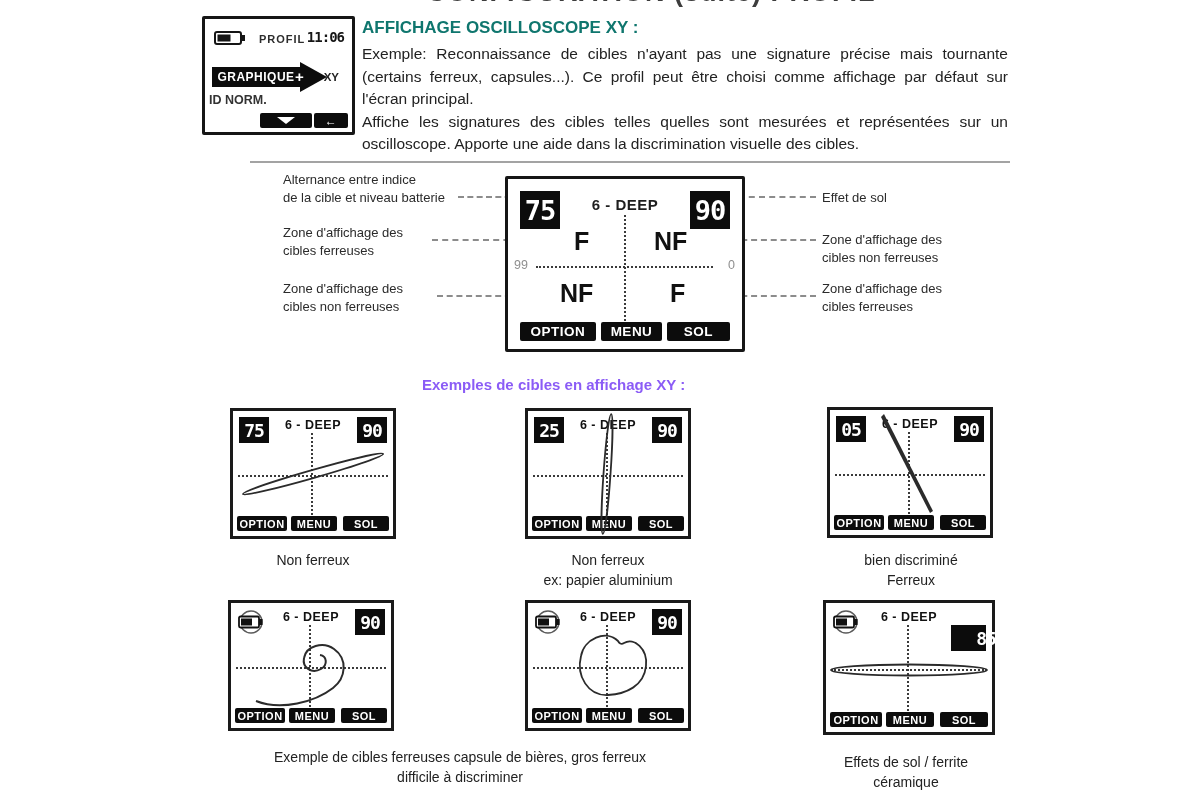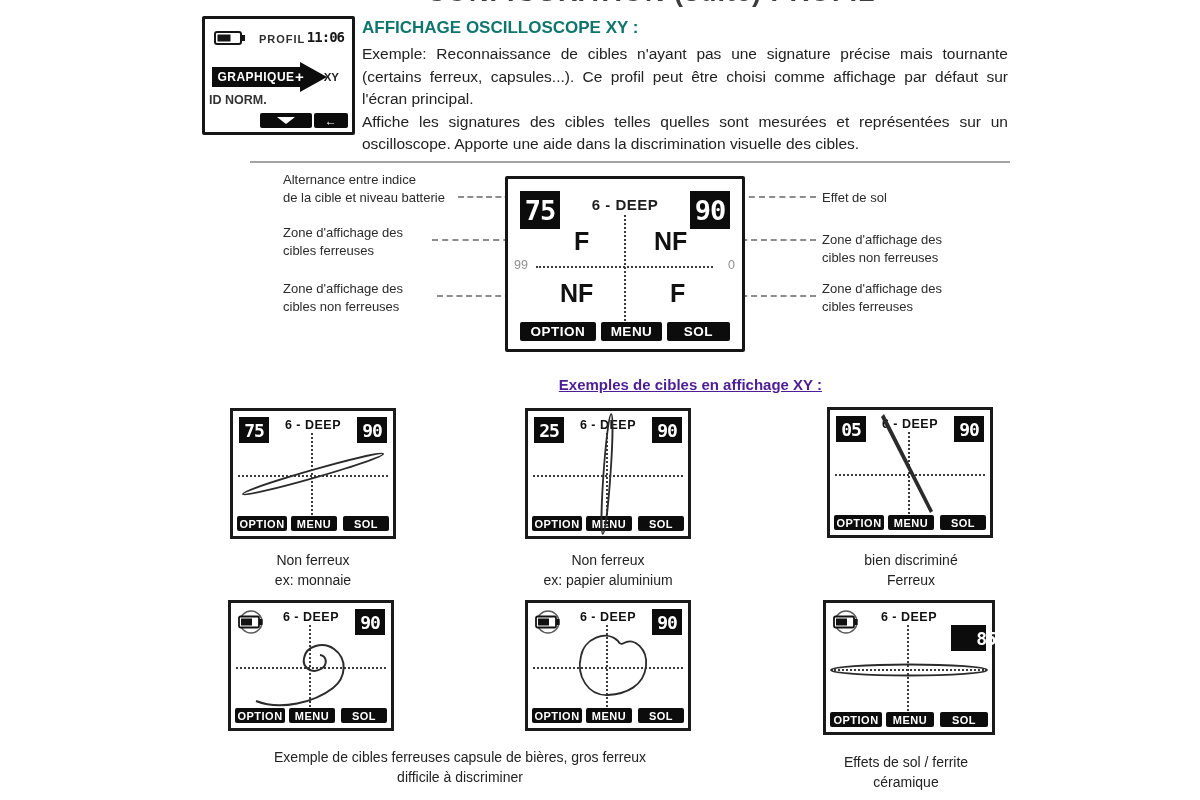--- a/index.html
+++ b/index.html
@@ -32,22 +32,22 @@
   .intro h1 { font-size:17px; font-weight:bold; margin-bottom:5px; color:#0f766e; }
   .intro p { font-size:15.5px; line-height:22.5px; text-align:justify; color:#222; }
 
   .divider { position:absolute; left:250px; top:161px; width:760px; border-top:2px solid #a3a3a3; }
 
   .dlabel { position:absolute; font-size:13px; line-height:17.5px; color:#2b2b2b; white-space:nowrap; }
 
   .quad { position:absolute; font-weight:bold; color:#111; }
   .axisnum { position:absolute; font-size:12.5px; color:#8f8f8f; }
 
-  .examples-heading { position:absolute; left:422px; top:376px; width:400px; text-align:right;
-    font-size:15px; font-weight:bold; text-decoration:underline; color:#4c1d95; }
+  .examples-heading { position:absolute; left:422px; top:376px; width:400px; text-align:left;
+    font-size:15px; font-weight:bold; color:#8b5cf6; }
 
   .xy-screen { position:absolute; width:166px; height:131px; background:#fff; border:3px solid #1a1a1a; }
   .xy-screen .numbox { position:absolute; width:30px; height:26px; font-size:18px; }
   .xy-screen .stitle { position:absolute; left:0; right:0; top:7px; text-align:center;
     font-size:12.5px; font-weight:bold; color:#111; letter-spacing:0.5px; }
   .xy-screen .sig { position:absolute; left:0; top:0; }
 
   .caption { position:absolute; text-align:center; font-size:14px; line-height:20px; color:#222; }
 
   .tri-down { width:0; height:0; border-left:9px solid transparent; border-right:9px solid transparent; border-top:7px solid #fff; }
@@ -157,21 +157,20 @@
     <div class="dotted-v" style="left:78px; top:22px; height:82px;"></div>
     <svg class="sig" width="160" height="125" viewBox="0 0 160 125">
       <ellipse cx="80" cy="63" rx="73" ry="4" transform="rotate(-16 80 63)" fill="none" stroke="#2b2b2b" stroke-width="1.8"></ellipse>
     </svg>
     <div class="btn" style="left:4px; bottom:5px; width:50px; height:15px; font-size:11px;">OPTION</div>
     <div class="btn" style="left:58px; bottom:5px; width:46px; height:15px; font-size:11px;">MENU</div>
     <div class="btn" style="left:110px; bottom:5px; width:46px; height:15px; font-size:11px;">SOL</div>
   </div>
   <div class="caption" style="left:213px; top:550px; width:200px;">
     <div>Non ferreux</div>
-      <div>ex: monnaie</div>
   </div>
 
   <div class="xy-screen" style="left:525px; top:408px;">
     <div class="digit numbox" style="left:6px; top:6px;">25</div>
     <div class="stitle">6 - DEEP</div>
     <div class="digit numbox" style="right:6px; top:6px;">90</div>
     <div class="dotted-h" style="left:5px; top:64px; width:150px;"></div>
     <div class="dotted-v" style="left:78px; top:22px; height:82px;"></div>
     <svg class="sig" width="160" height="125" viewBox="0 0 160 125" style="z-index:3;">
       <ellipse cx="79" cy="63" rx="3.5" ry="60" transform="rotate(4 79 63)" fill="none" stroke="#2b2b2b" stroke-width="1.8"></ellipse>

